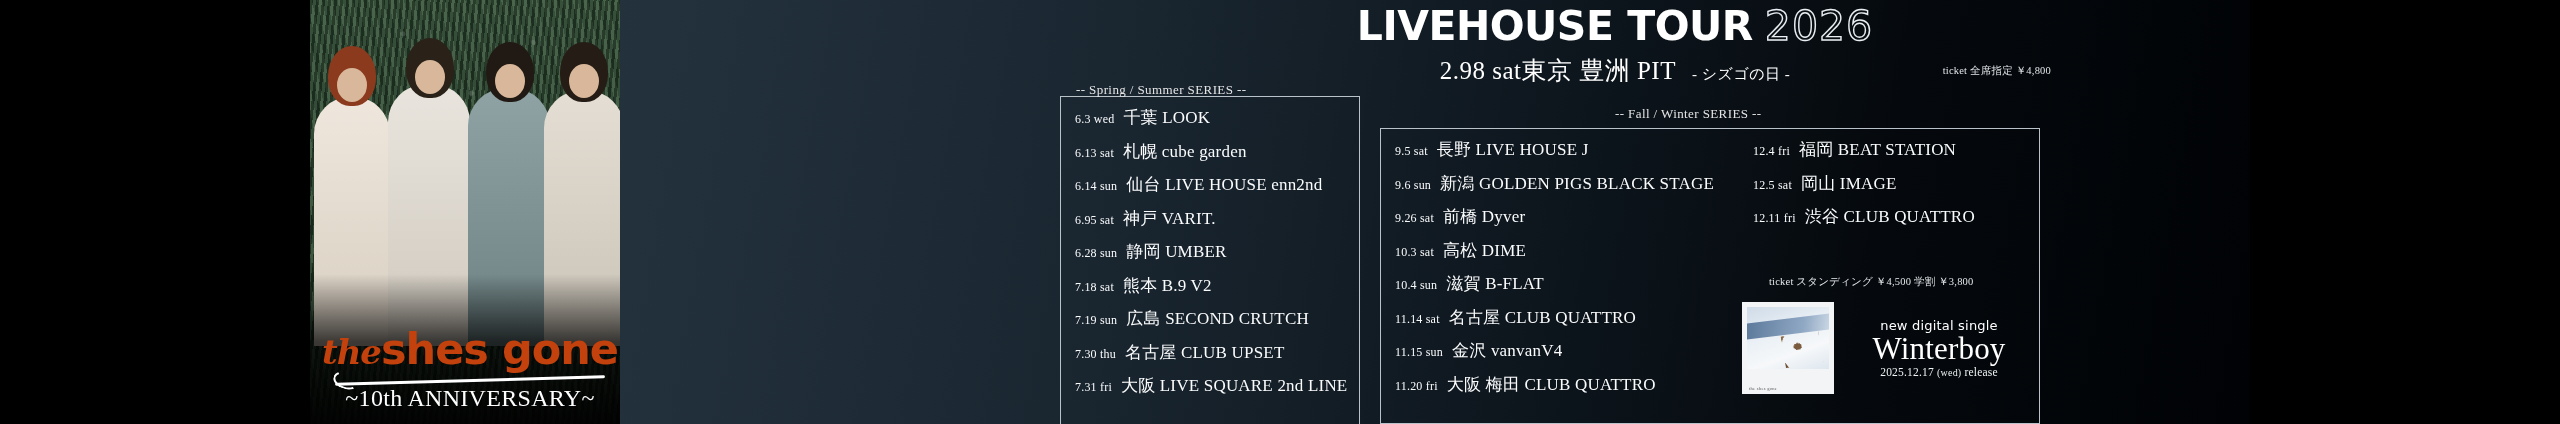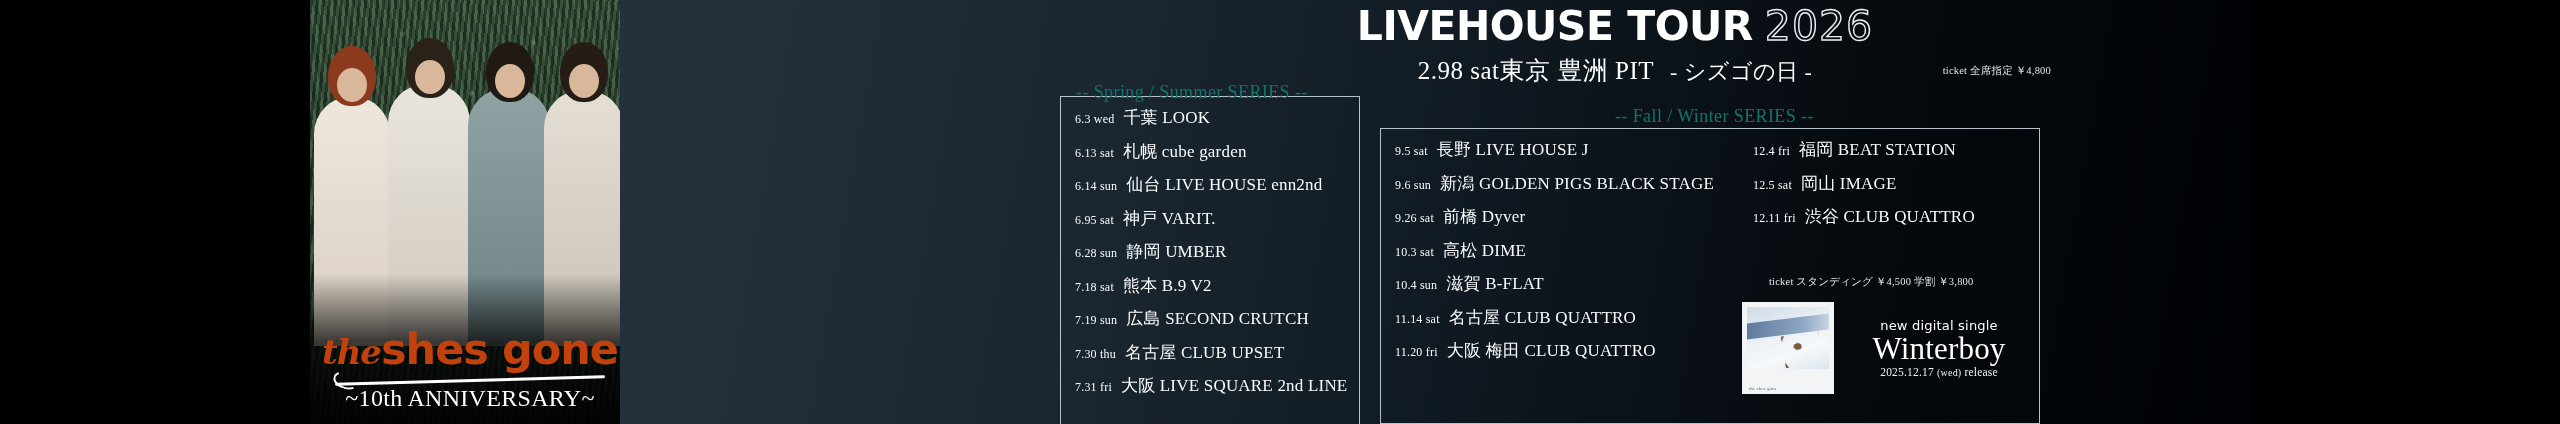--- a/index.html
+++ b/index.html
@@ -147,35 +147,35 @@
     margin-left:12px;
   }
   .hl-date{
     margin-top:4px;
     font-family:"Liberation Serif", serif;
     font-size:25px;
     color:#fff;
     letter-spacing:.5px;
   }
   .hl-date .kaijo{ }
-  .hl-date .sub{ font-size:22px; margin-left:16px;text-align:center; }
+  .hl-date .sub{ font-size:15px; margin-left:16px;text-align:center; }
   .hl-ticket{
     position:absolute; right:-86px; top:62px;
     font-family:"Liberation Serif", serif;
     font-size:10.5px;
     color:#e2e6e9;
     letter-spacing:.2px;
   }
 
   
   .series-label{
     position:absolute;
     font-family:"Liberation Serif", serif;
-    font-size:18px;
-    color:#0f766e;
+    font-size:13px;
+    color:#e5e5e5;
     letter-spacing:.4px;
     white-space:nowrap;
     z-index:5;
   }
   #ss-label{ left:1076px; top:82px; }
   #fw-label{ left:1615px; top:106px; }
 
   
   .box{
     position:absolute;
@@ -342,20 +342,21 @@
   <div class="series-label" id="fw-label">-- Fall / Winter SERIES --</div>
 
   <div class="box" id="box-fw">
     <ul class="dates col-left" id="fw-list-left">
         <li><span class="d">9.5 sat</span><span class="v">長野 LIVE HOUSE J</span></li>
         <li><span class="d">9.6 sun</span><span class="v">新潟 GOLDEN PIGS BLACK STAGE</span></li>
         <li><span class="d">9.26 sat</span><span class="v">前橋 Dyver</span></li>
         <li><span class="d">10.3 sat</span><span class="v">高松 DIME</span></li>
         <li><span class="d">10.4 sun</span><span class="v">滋賀 B-FLAT</span></li>
         <li><span class="d">11.14 sat</span><span class="v">名古屋 CLUB QUATTRO</span></li>
+        <li><span class="d">11.15 sun</span><span class="v">金沢 vanvanV4</span></li>
         <li><span class="d">11.20 fri</span><span class="v">大阪 梅田 CLUB QUATTRO</span></li>
       </ul>
     <ul class="dates col-right" id="fw-list-right">
         <li><span class="d">12.4 fri</span><span class="v">福岡 BEAT STATION</span></li>
         <li><span class="d">12.5 sat</span><span class="v">岡山 IMAGE</span></li>
         <li><span class="d">12.11 fri</span><span class="v">渋谷 CLUB QUATTRO</span></li>
       </ul>
     <div class="ticket-note">ticket  スタンディング  ￥4,500    学割 ￥3,800</div>
   </div>
 

